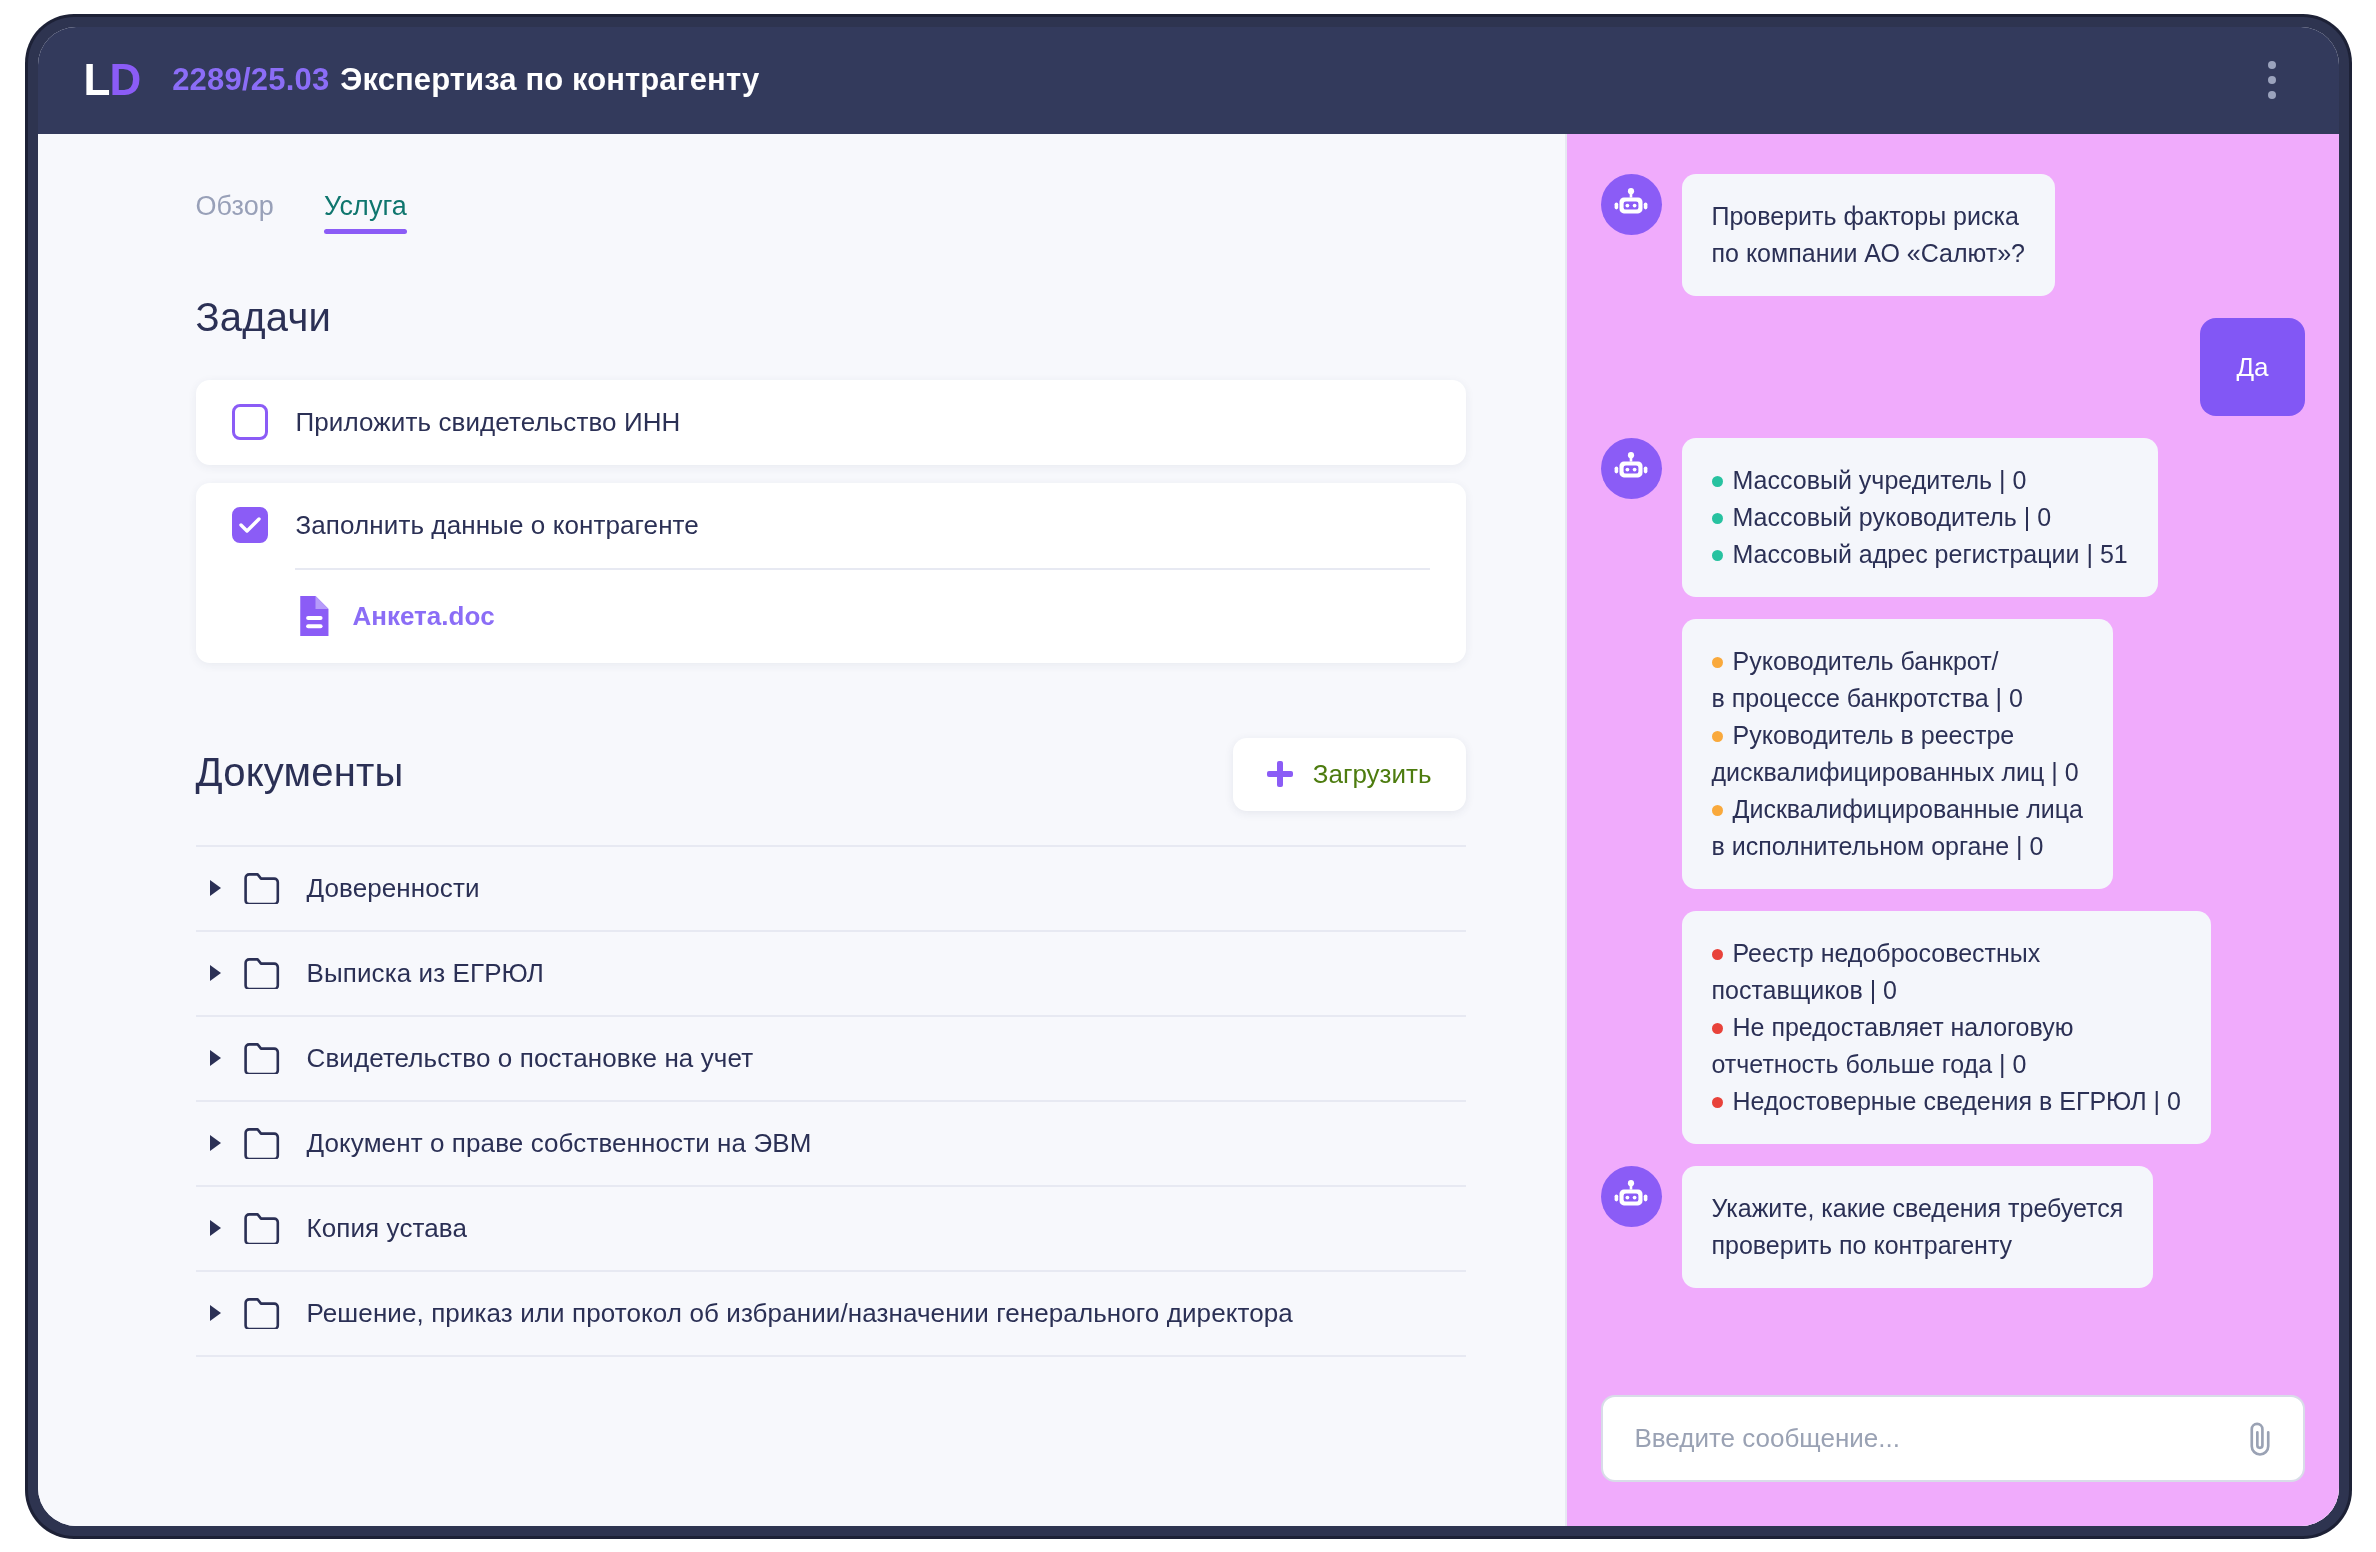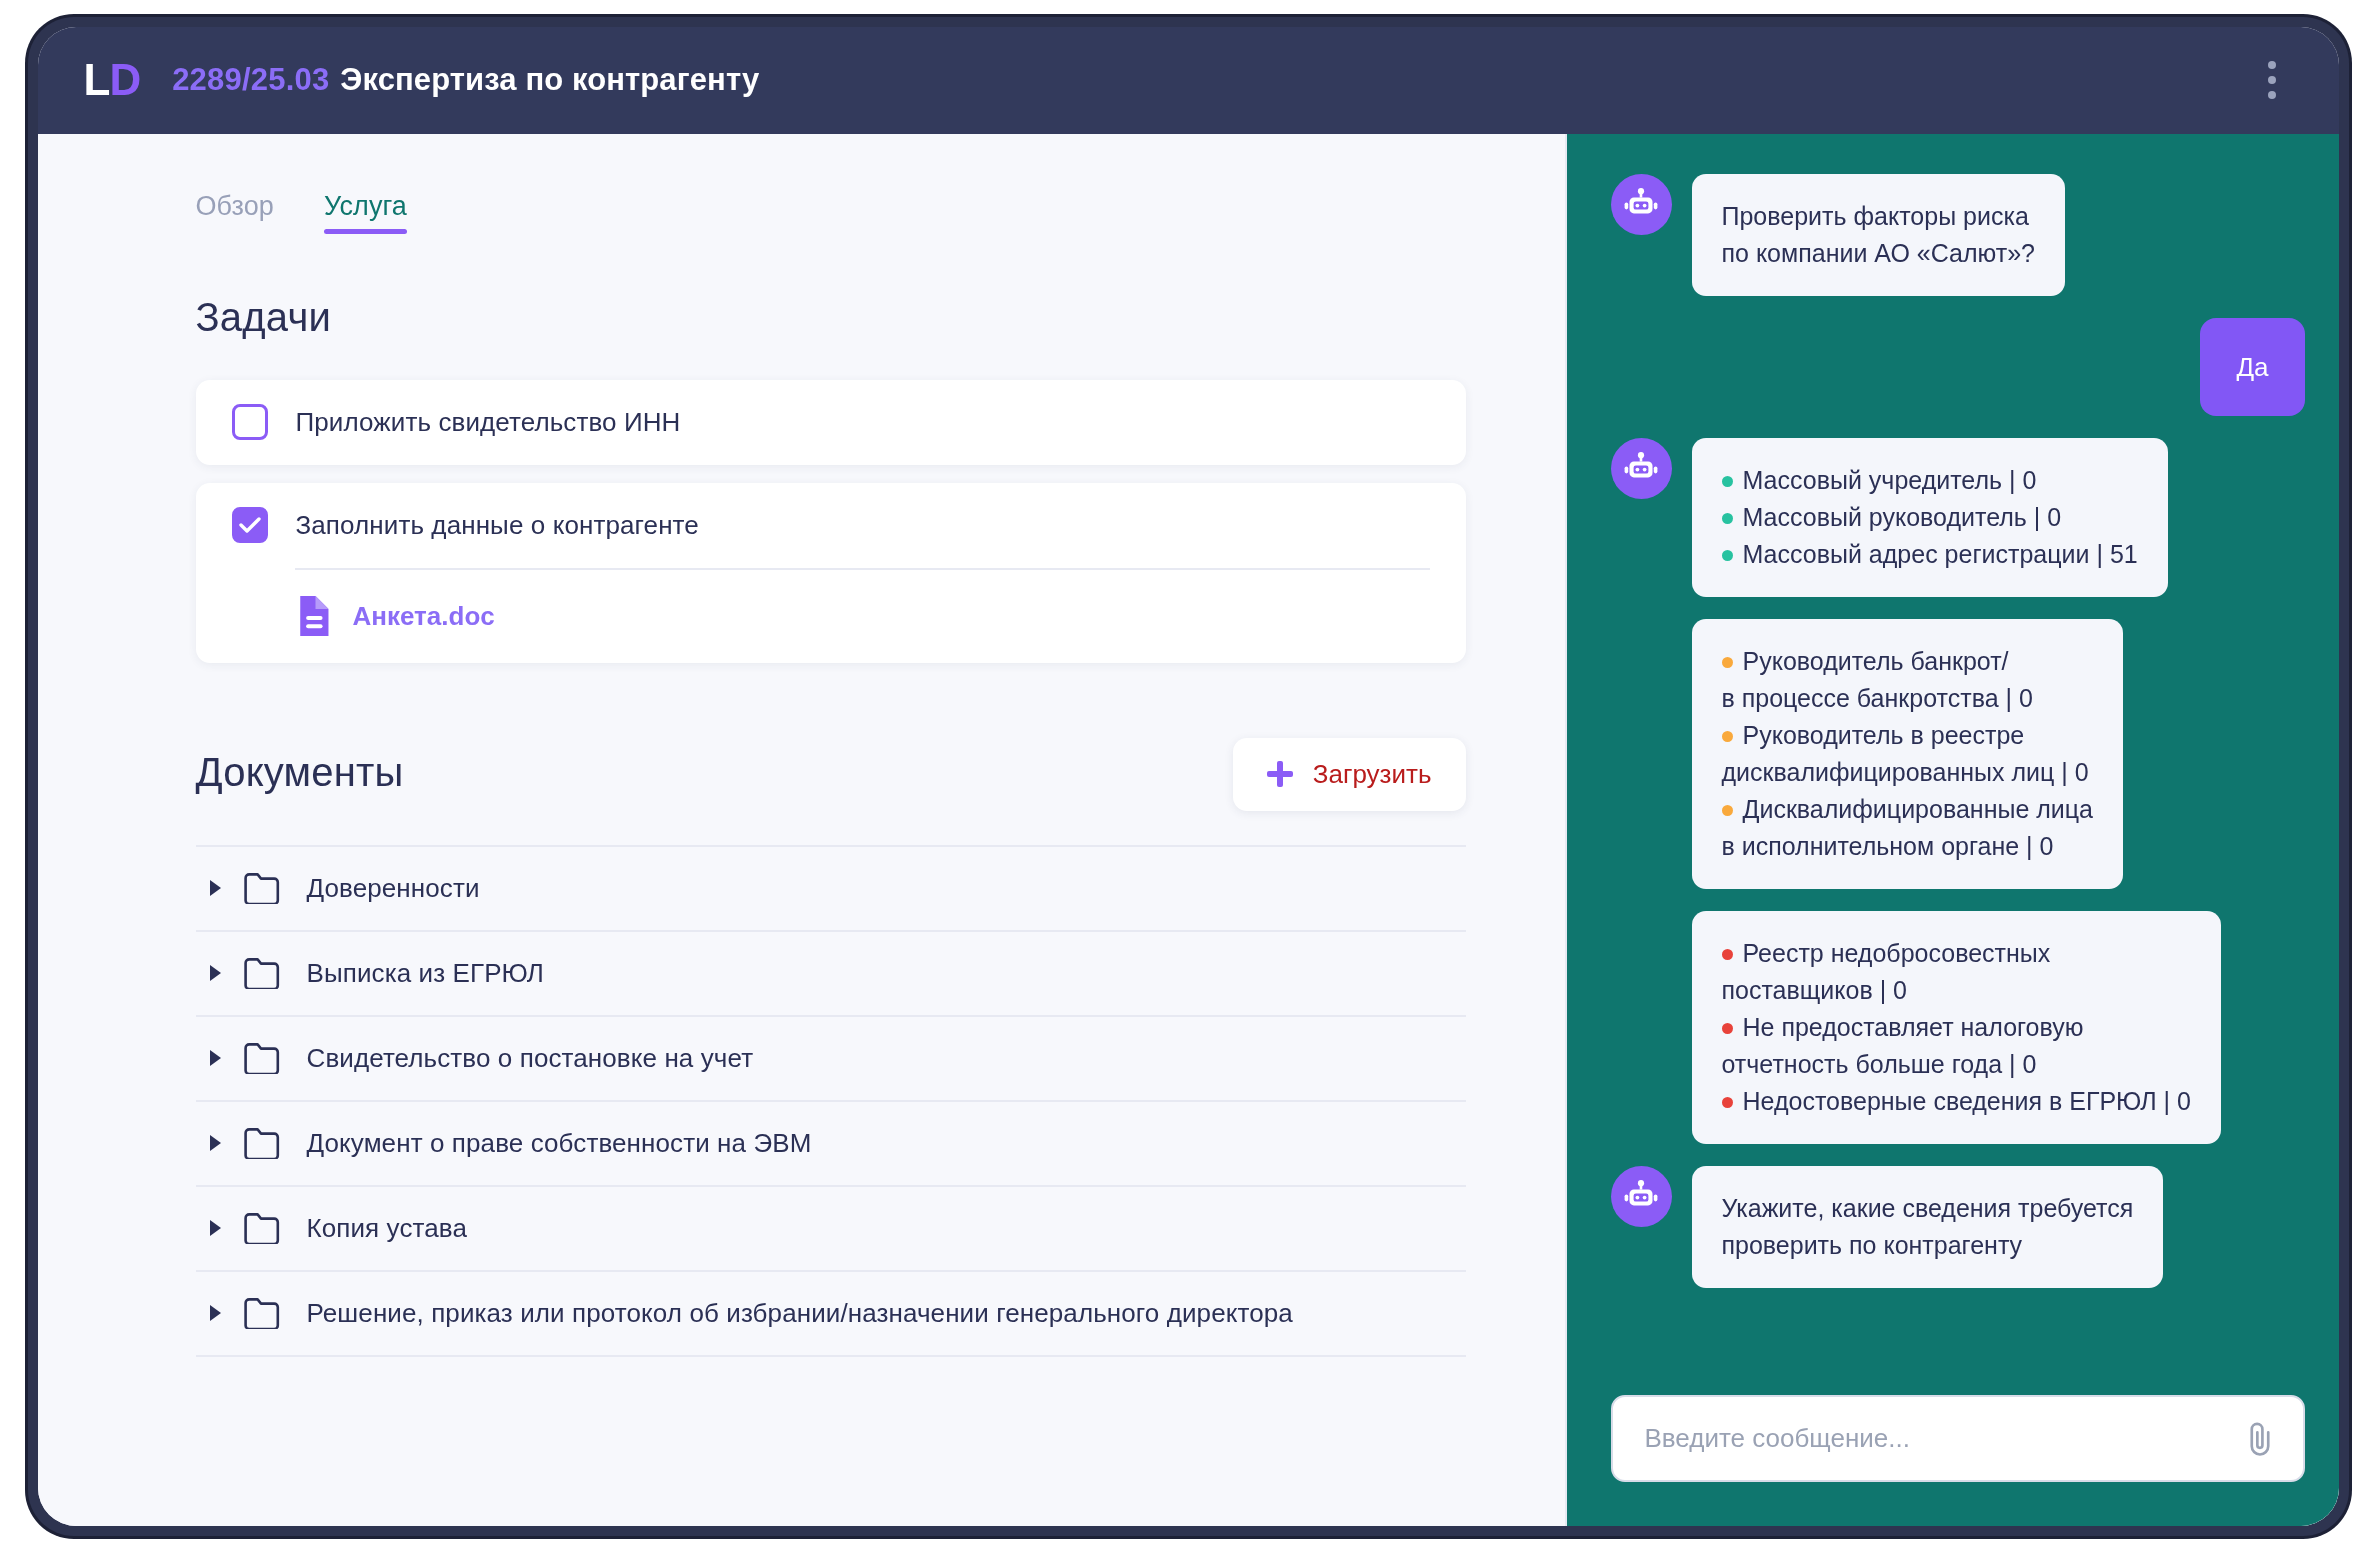--- a/index.html
+++ b/index.html
@@ -69,22 +69,22 @@
     padding: 57px 0 0 0;
     position: relative;
   }
   .left-inner { padding: 0 99px 0 158px; max-width: 1554px; }
   .divider-v {
     width: 2px; background: #e7e9f2; flex: 0 0 auto;
   }
   .right {
     width: 772px; flex: 0 0 772px;
     display: flex; flex-direction: column;
-    background: #0f766e;
-    padding: 34px 34px 0 44px;
+    background: #f0abfc;
+    padding: 34px 34px 0 34px;
     min-height: 0;
   }
   
   .tabs { display: flex; gap: 50px; margin-bottom: 61px; }
   .tab {
     font-size: 27px; color: #98a0b8; cursor: pointer;
     padding-bottom: 12px; position: relative; letter-spacing: 0.1px;
   }
   .tab.active { color: #0f766e; }
   .tab.active::after {
@@ -129,21 +129,21 @@
     font-family: inherit;
   }
   .plus {
     width: 26px; height: 26px; position: relative; flex: 0 0 auto;
   }
   .plus::before, .plus::after {
     content: ""; position: absolute; background: #8b5cf6; border-radius: 2px;
   }
   .plus::before { left: 0; right: 0; top: 10px; height: 6px; }
   .plus::after { top: 0; bottom: 0; left: 10px; width: 6px; }
-  .upload-label { font-size: 26px; color: #b91c1c; }
+  .upload-label { font-size: 26px; color: #4d7c0f; }
   .doc-list { border-top: 2px solid #e7e9f2; }
   .doc-row {
     display: flex; align-items: center; height: 85px;
     border-bottom: 2px solid #e7e9f2; cursor: pointer; padding-left: 14px;
   }
   .chev {
     width: 0; height: 0; flex: 0 0 auto;
     border-left: 11px solid #2b3055;
     border-top: 8px solid transparent;
     border-bottom: 8px solid transparent;

